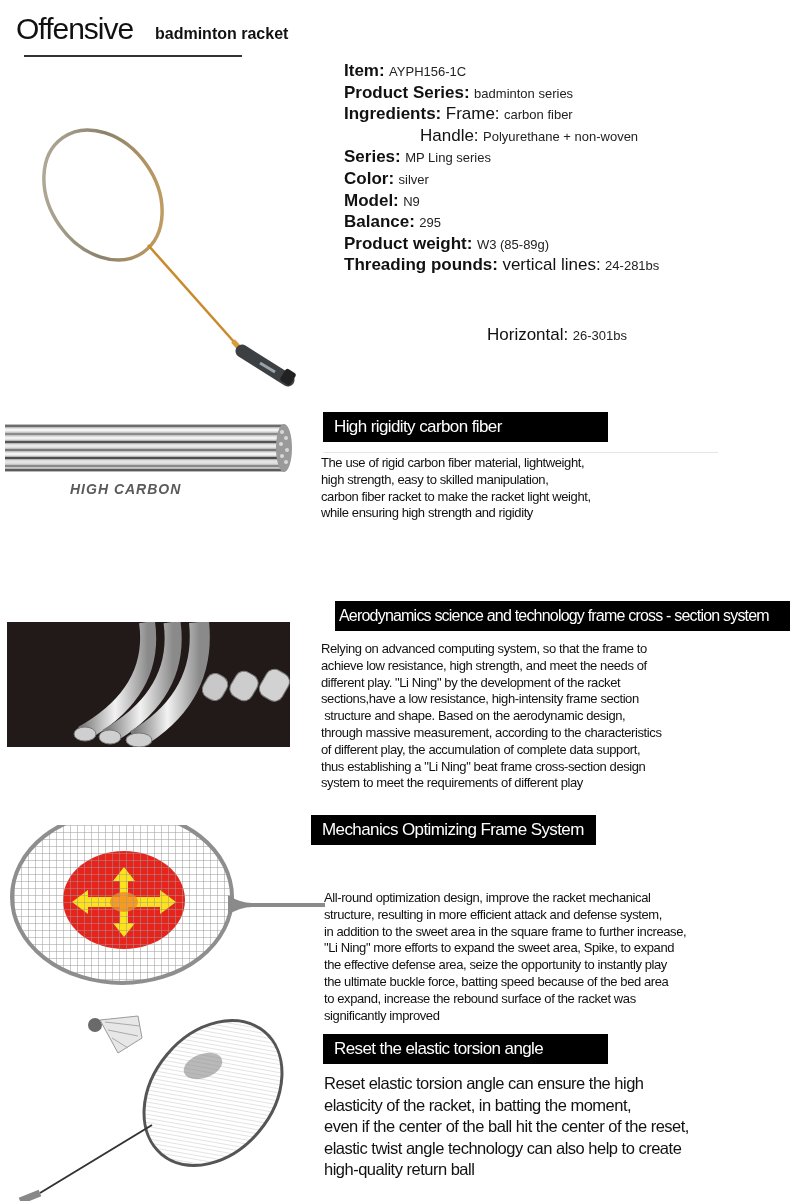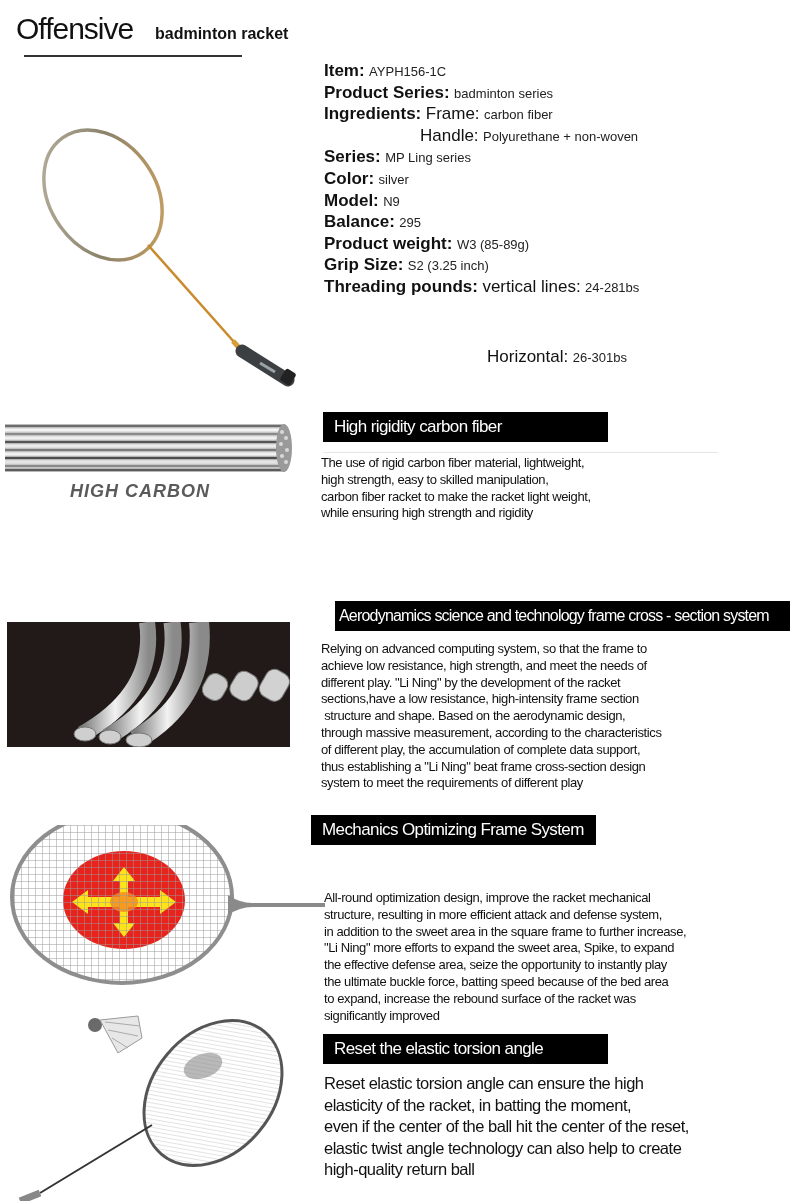--- a/index.html
+++ b/index.html
@@ -8,21 +8,21 @@
   .abs { position: absolute; }
 
   
   .title-main { left: 16px; top: 12px; font-size: 30px; font-weight: 400; letter-spacing: -1px; color: #111; }
   .title-sub { left: 155px; top: 25px; font-size: 16px; font-weight: 700; color: #111; }
   .title-rule { left: 24px; top: 55px; width: 218px; height: 2px; background: #333; }
 
   
   .specs { left: 324px; top: 60px; width: 460px; }
   .spec-row { height: 21.6px; line-height: 21.6px; white-space: nowrap; }
-  .spec-row .k { font-size: 17px; font-weight: 700; color: #111; }
+  .spec-row .k { font-size: 17px; font-weight: 700; color: #111; margin-left: 20px; }
   .spec-row .k2 { font-size: 17px; font-weight: 400; color: #111; }
   .spec-row .v { font-size: 13px; color: #222; }
   .indent-1 { padding-left: 96px; }
   .indent-2 { padding-left: 163px; margin-top: 48px; }
 
   
   .fbar { background: #000000; color: #fff; font-size: 17px; letter-spacing: -0.6px; padding-left: 11px; height: 30px; line-height: 30px; white-space: nowrap; }
   .fbody { font-size: 13px; line-height: 16.8px; letter-spacing: -0.4px; color: #111; white-space: pre; }
   .fbody-big { font-size: 16.5px; line-height: 21.6px; letter-spacing: -0.5px; color: #111; white-space: pre; }
 
@@ -84,24 +84,20 @@
     <span class="k">Model:</span>
     <span class="v">N9</span>
   </div>
   <div class="spec-row">
     <span class="k">Balance:</span>
     <span class="v">295</span>
   </div>
   <div class="spec-row">
     <span class="k">Product weight:</span>
     <span class="v">W3 (85-89g)</span>
-  </div>
-  <div class="spec-row">
-    <span class="k">Grip Size:</span>
-    <span class="v">S2 (3.25 inch)</span>
   </div>
   <div class="spec-row">
     <span class="k">Threading pounds:</span>
     <span class="k2">vertical lines:</span>
     <span class="v">24-281bs</span>
   </div>
   <div class="spec-row indent-2">
     <span class="k2">Horizontal:</span>
     <span class="v">26-301bs</span>
   </div>
@@ -127,21 +123,21 @@
     <ellipse cx="279" cy="28" rx="8" ry="24" fill="#9a9a9a"></ellipse>
     <g fill="#d8d8d8">
       <circle cx="277" cy="12" r="2"></circle>
         <circle cx="281" cy="18" r="2"></circle>
         <circle cx="276" cy="24" r="2"></circle>
       <circle cx="282" cy="30" r="2"></circle>
         <circle cx="277" cy="36" r="2"></circle>
         <circle cx="281" cy="42" r="2"></circle>
     </g>
   </svg>
-  <div style="position:absolute; left:65px; top:61px; font-size:18px; font-weight:700; font-style:italic; color:#5a5a5a; letter-spacing:1px;">HIGH CARBON</div>
+  <div style="position:absolute; left:65px; top:61px; font-size:14px; font-weight:700; font-style:italic; color:#5a5a5a; letter-spacing:1px;">HIGH CARBON</div>
 </div>
 
 <div class="abs fbar" style="left:323px; top:412px; width:285px;">High rigidity carbon fiber</div>
 <div class="abs faint-line" style="left:323px; top:452px; width:395px;"></div>
 <div class="abs fbody" style="left:321px; top:455px;">The use of rigid carbon fiber material, lightweight,
 high strength, easy to skilled manipulation,
 carbon fiber racket to make the racket light weight,
 while ensuring high strength and rigidity</div>
 
 <div class="abs img-box" style="left:7px; top:622px; width:283px; height:125px; background:#221a18;">

